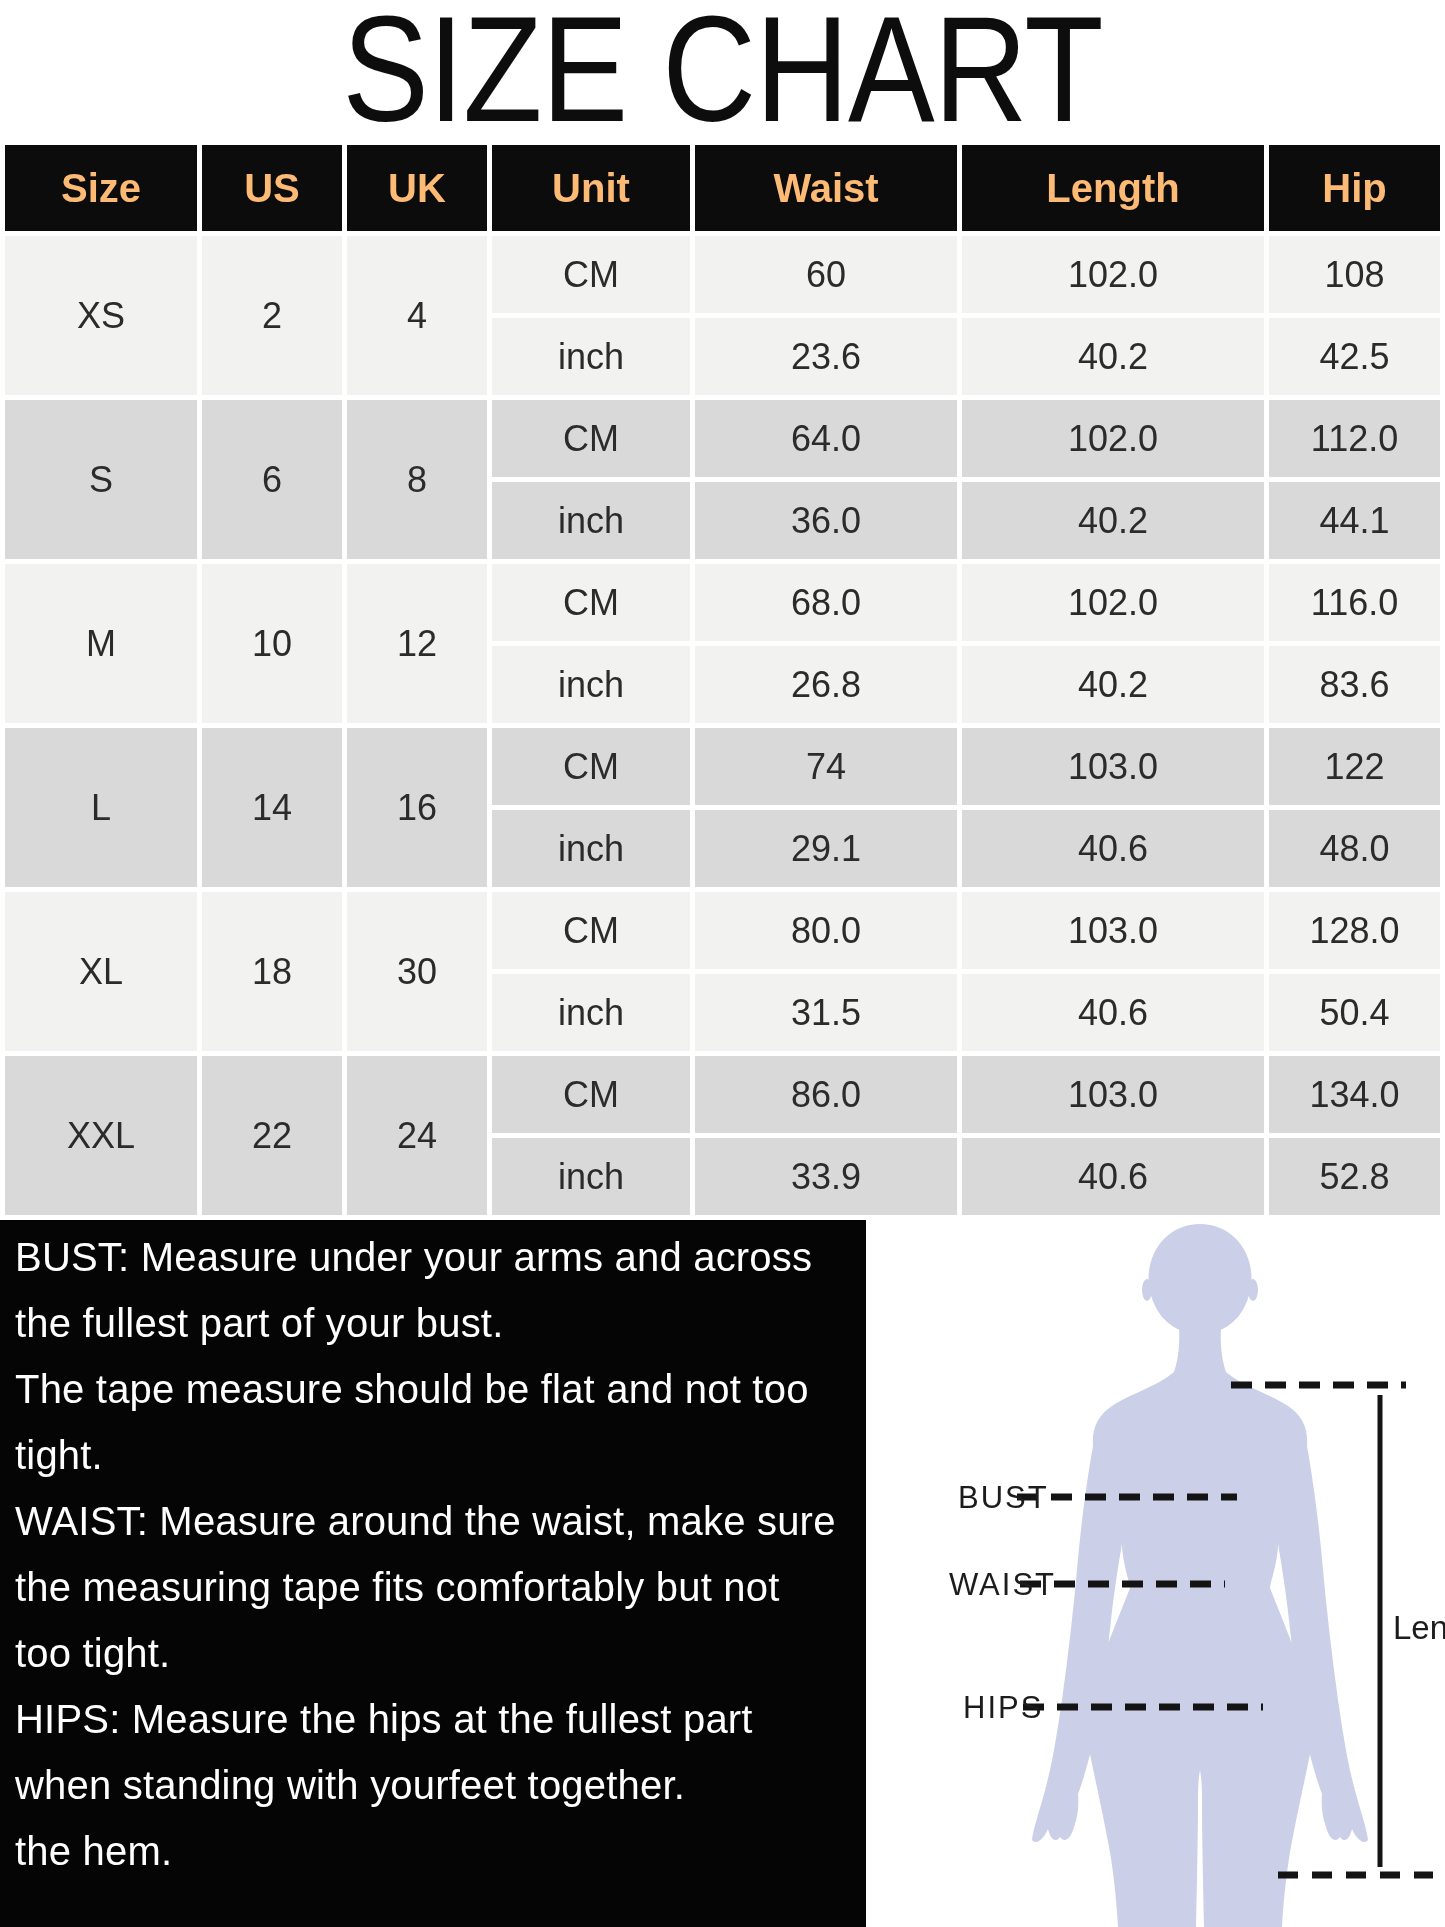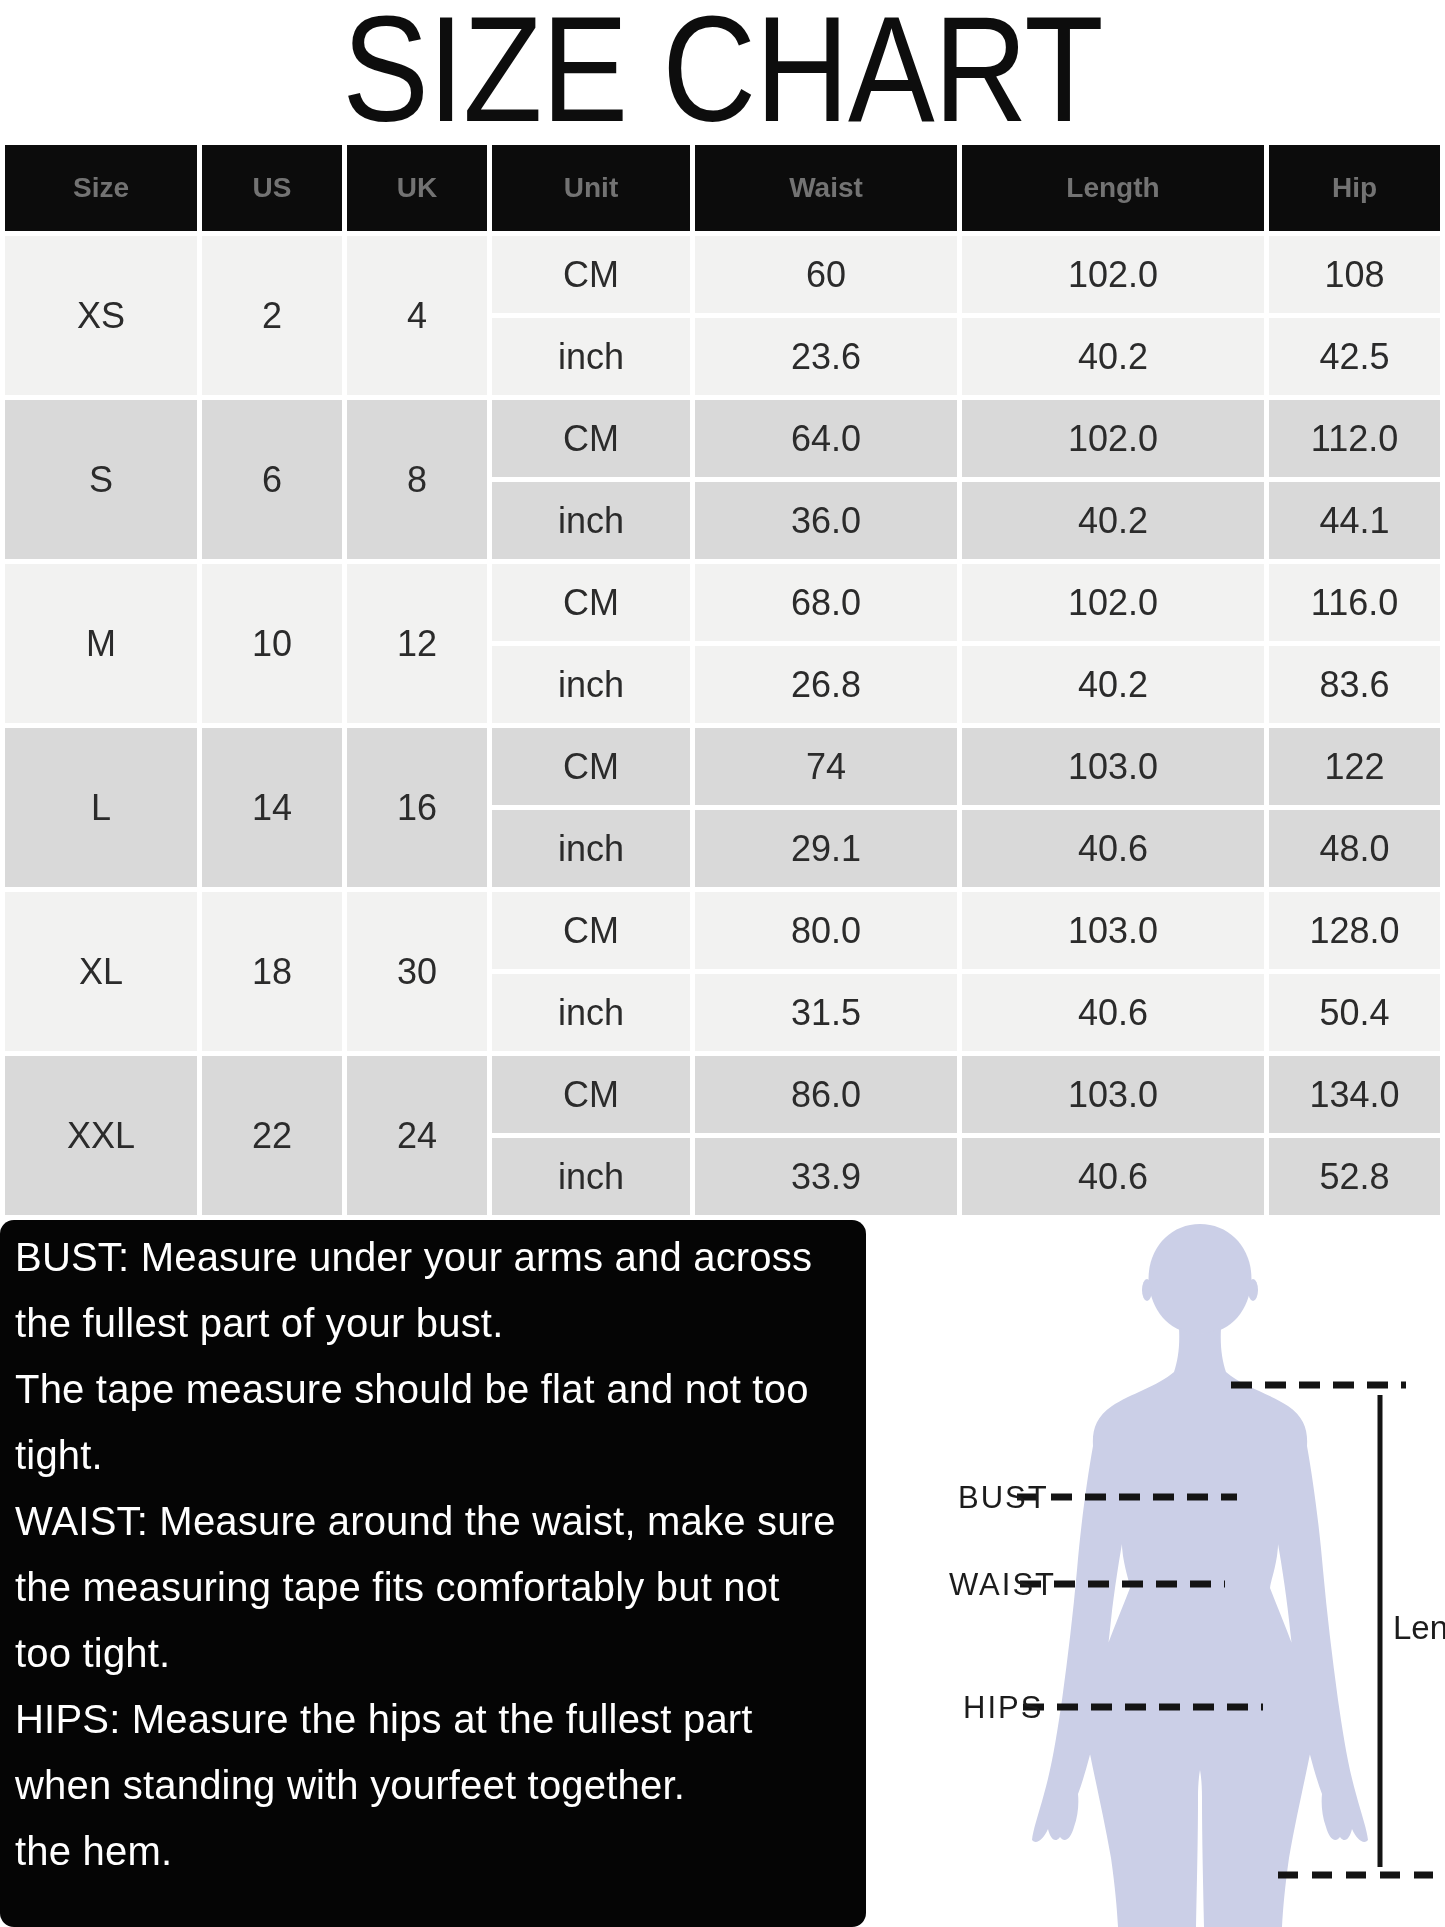--- a/index.html
+++ b/index.html
@@ -17,34 +17,34 @@
     letter-spacing:-1px;transform:scaleY(1.16);transform-origin:center 55%;
     white-space:nowrap;
   }
   
   .table-wrap{position:absolute;top:140px;left:0;width:1445px;}
   table.size-table{
     width:1445px;table-layout:fixed;
     border-collapse:separate;border-spacing:5px;
   }
   table.size-table th{
-    background:#0c0c0c;color:#737373;font-weight:700;font-size:28px;
+    background:#0c0c0c;color:#fdba74;font-weight:700;font-size:40px;
     height:86px;text-align:center;vertical-align:middle;padding:0;
   }
   table.size-table td{
     font-size:36px;font-weight:400;color:#2b2b2b;
     text-align:center;vertical-align:middle;padding:0;height:77px;
   }
   tr.block-light td{background:#f2f2f1;}
   tr.block-dark td{background:#d9d9d9;}
   
   .notes{
     position:absolute;left:0;top:1220px;width:866px;height:707px;
     background:#050505;color:#ffffff;overflow:hidden;
-    padding:4px 0 0 15px;box-sizing:border-box;border-radius:14px;
+    padding:4px 0 0 15px;box-sizing:border-box;
   }
   .notes .line{
     font-size:40px;line-height:66px;white-space:nowrap;letter-spacing:0.2px;
   }
   
   .diagram{
     position:absolute;left:866px;top:1218px;width:579px;height:709px;
     background:#ffffff;
     padding-left:40px;
   }

